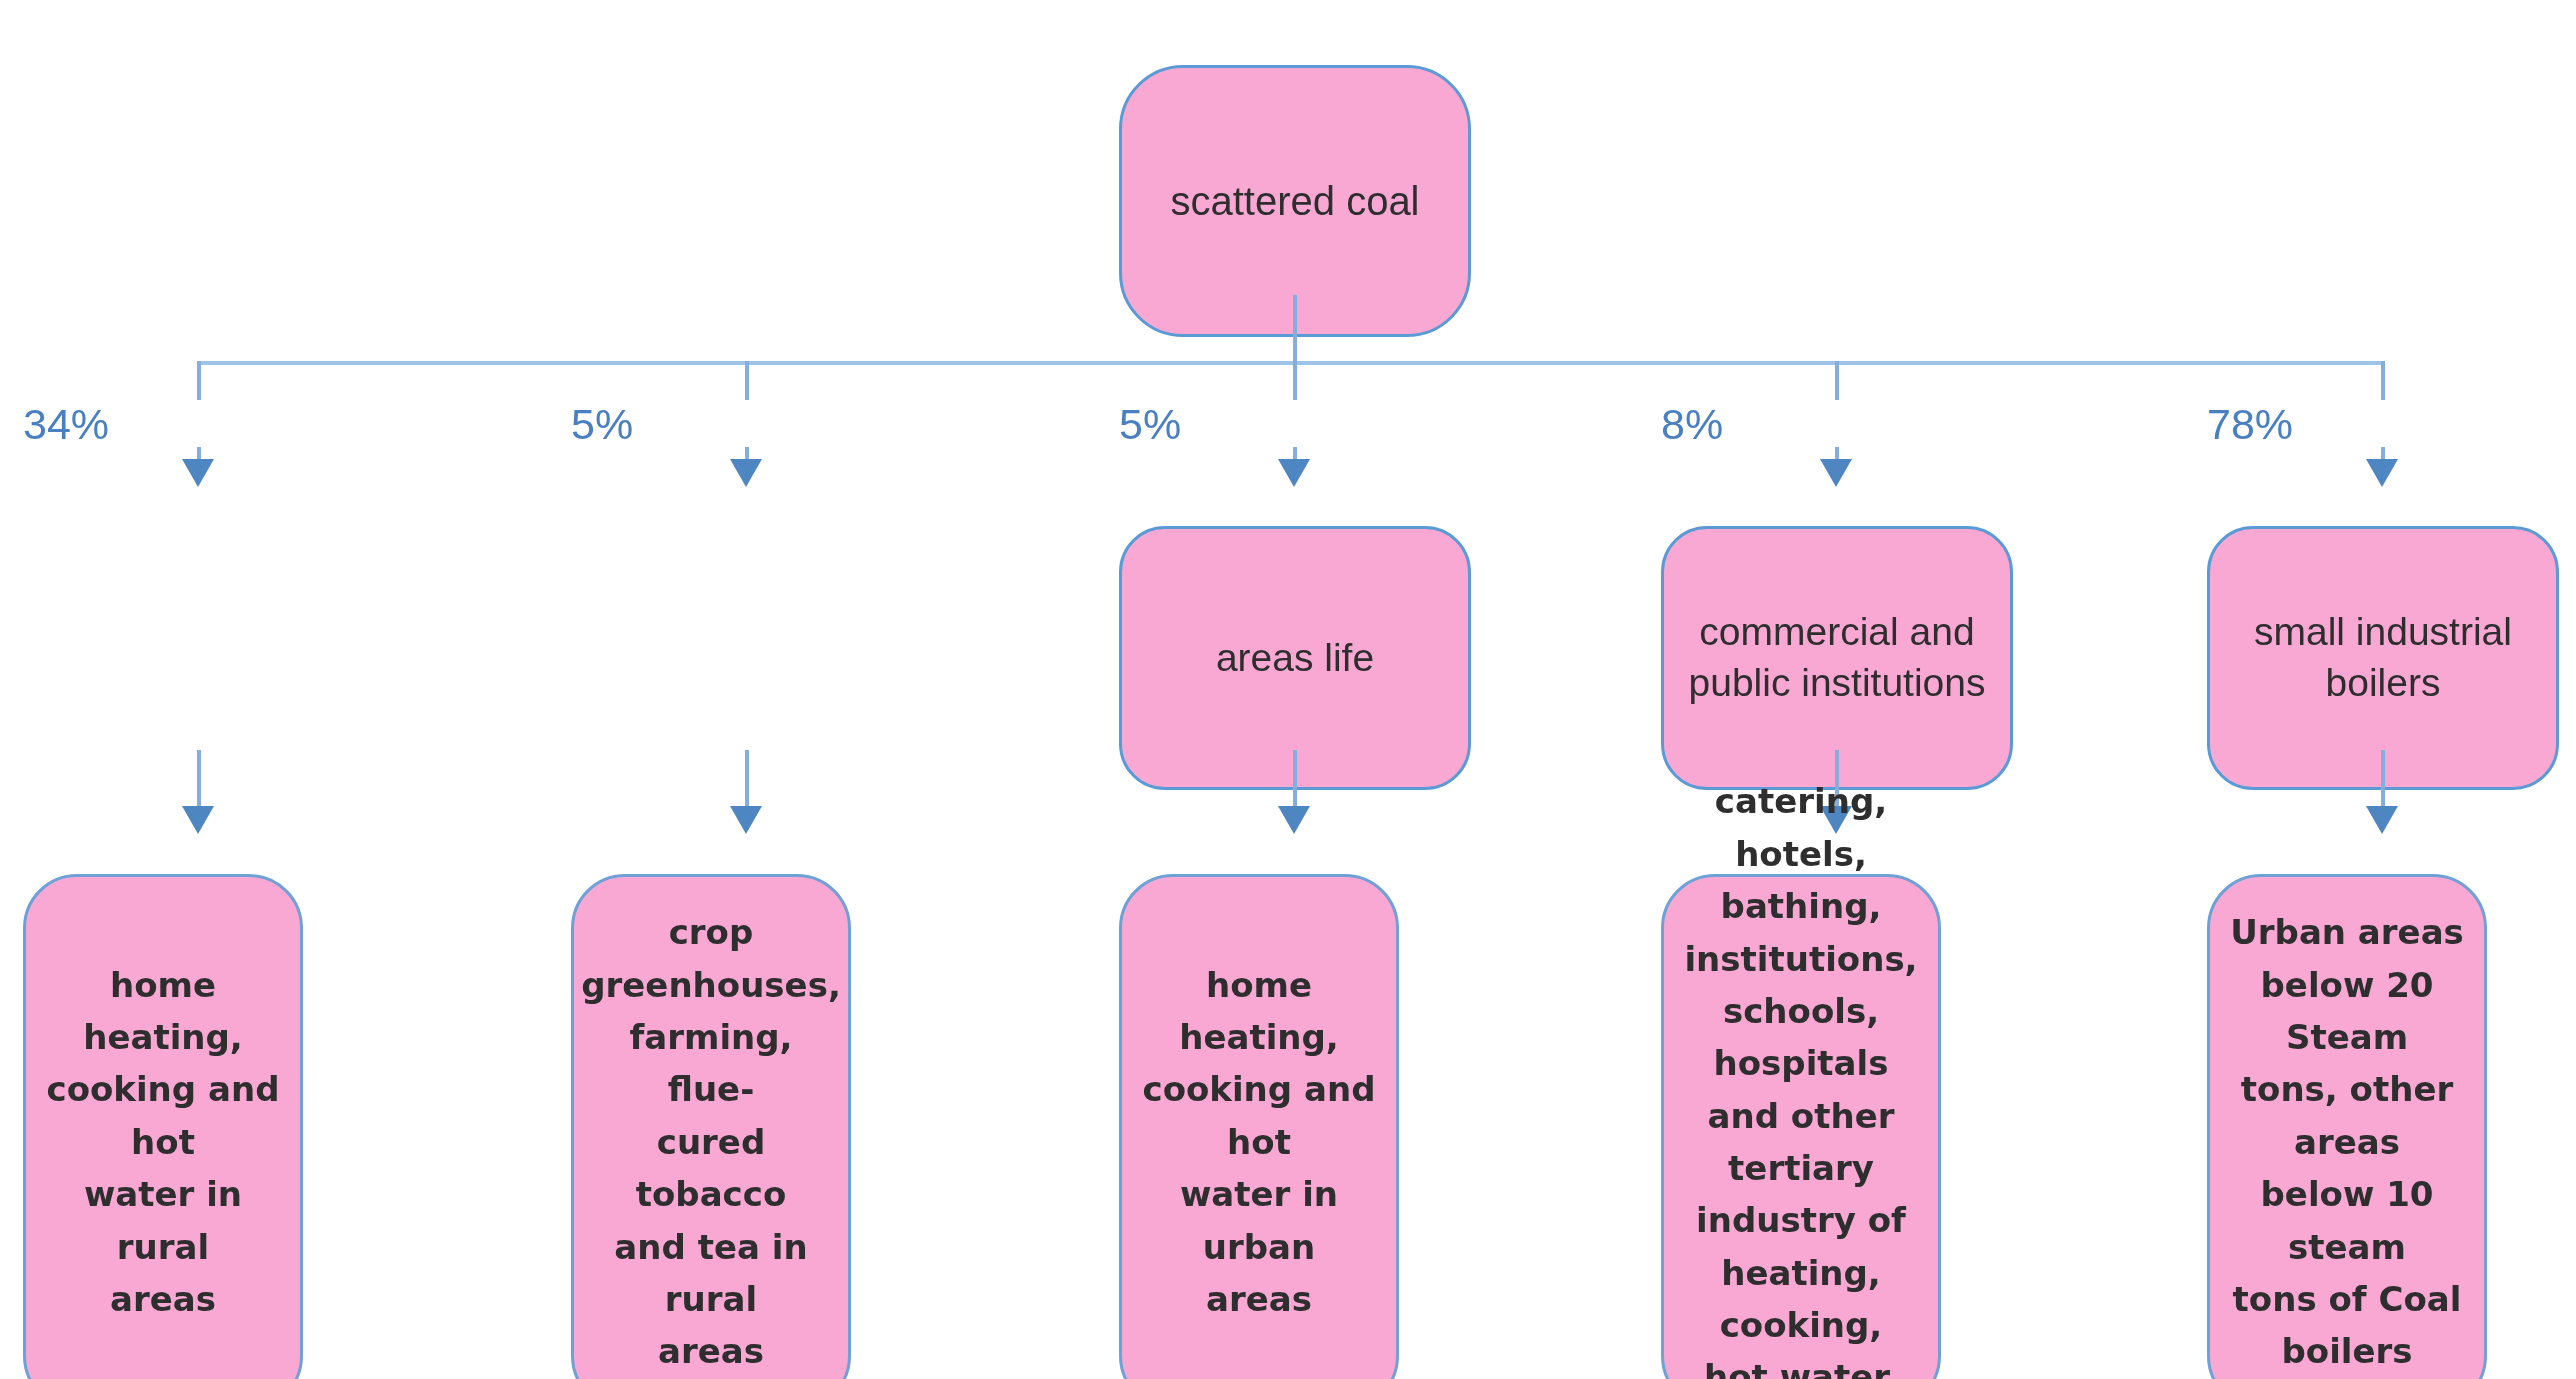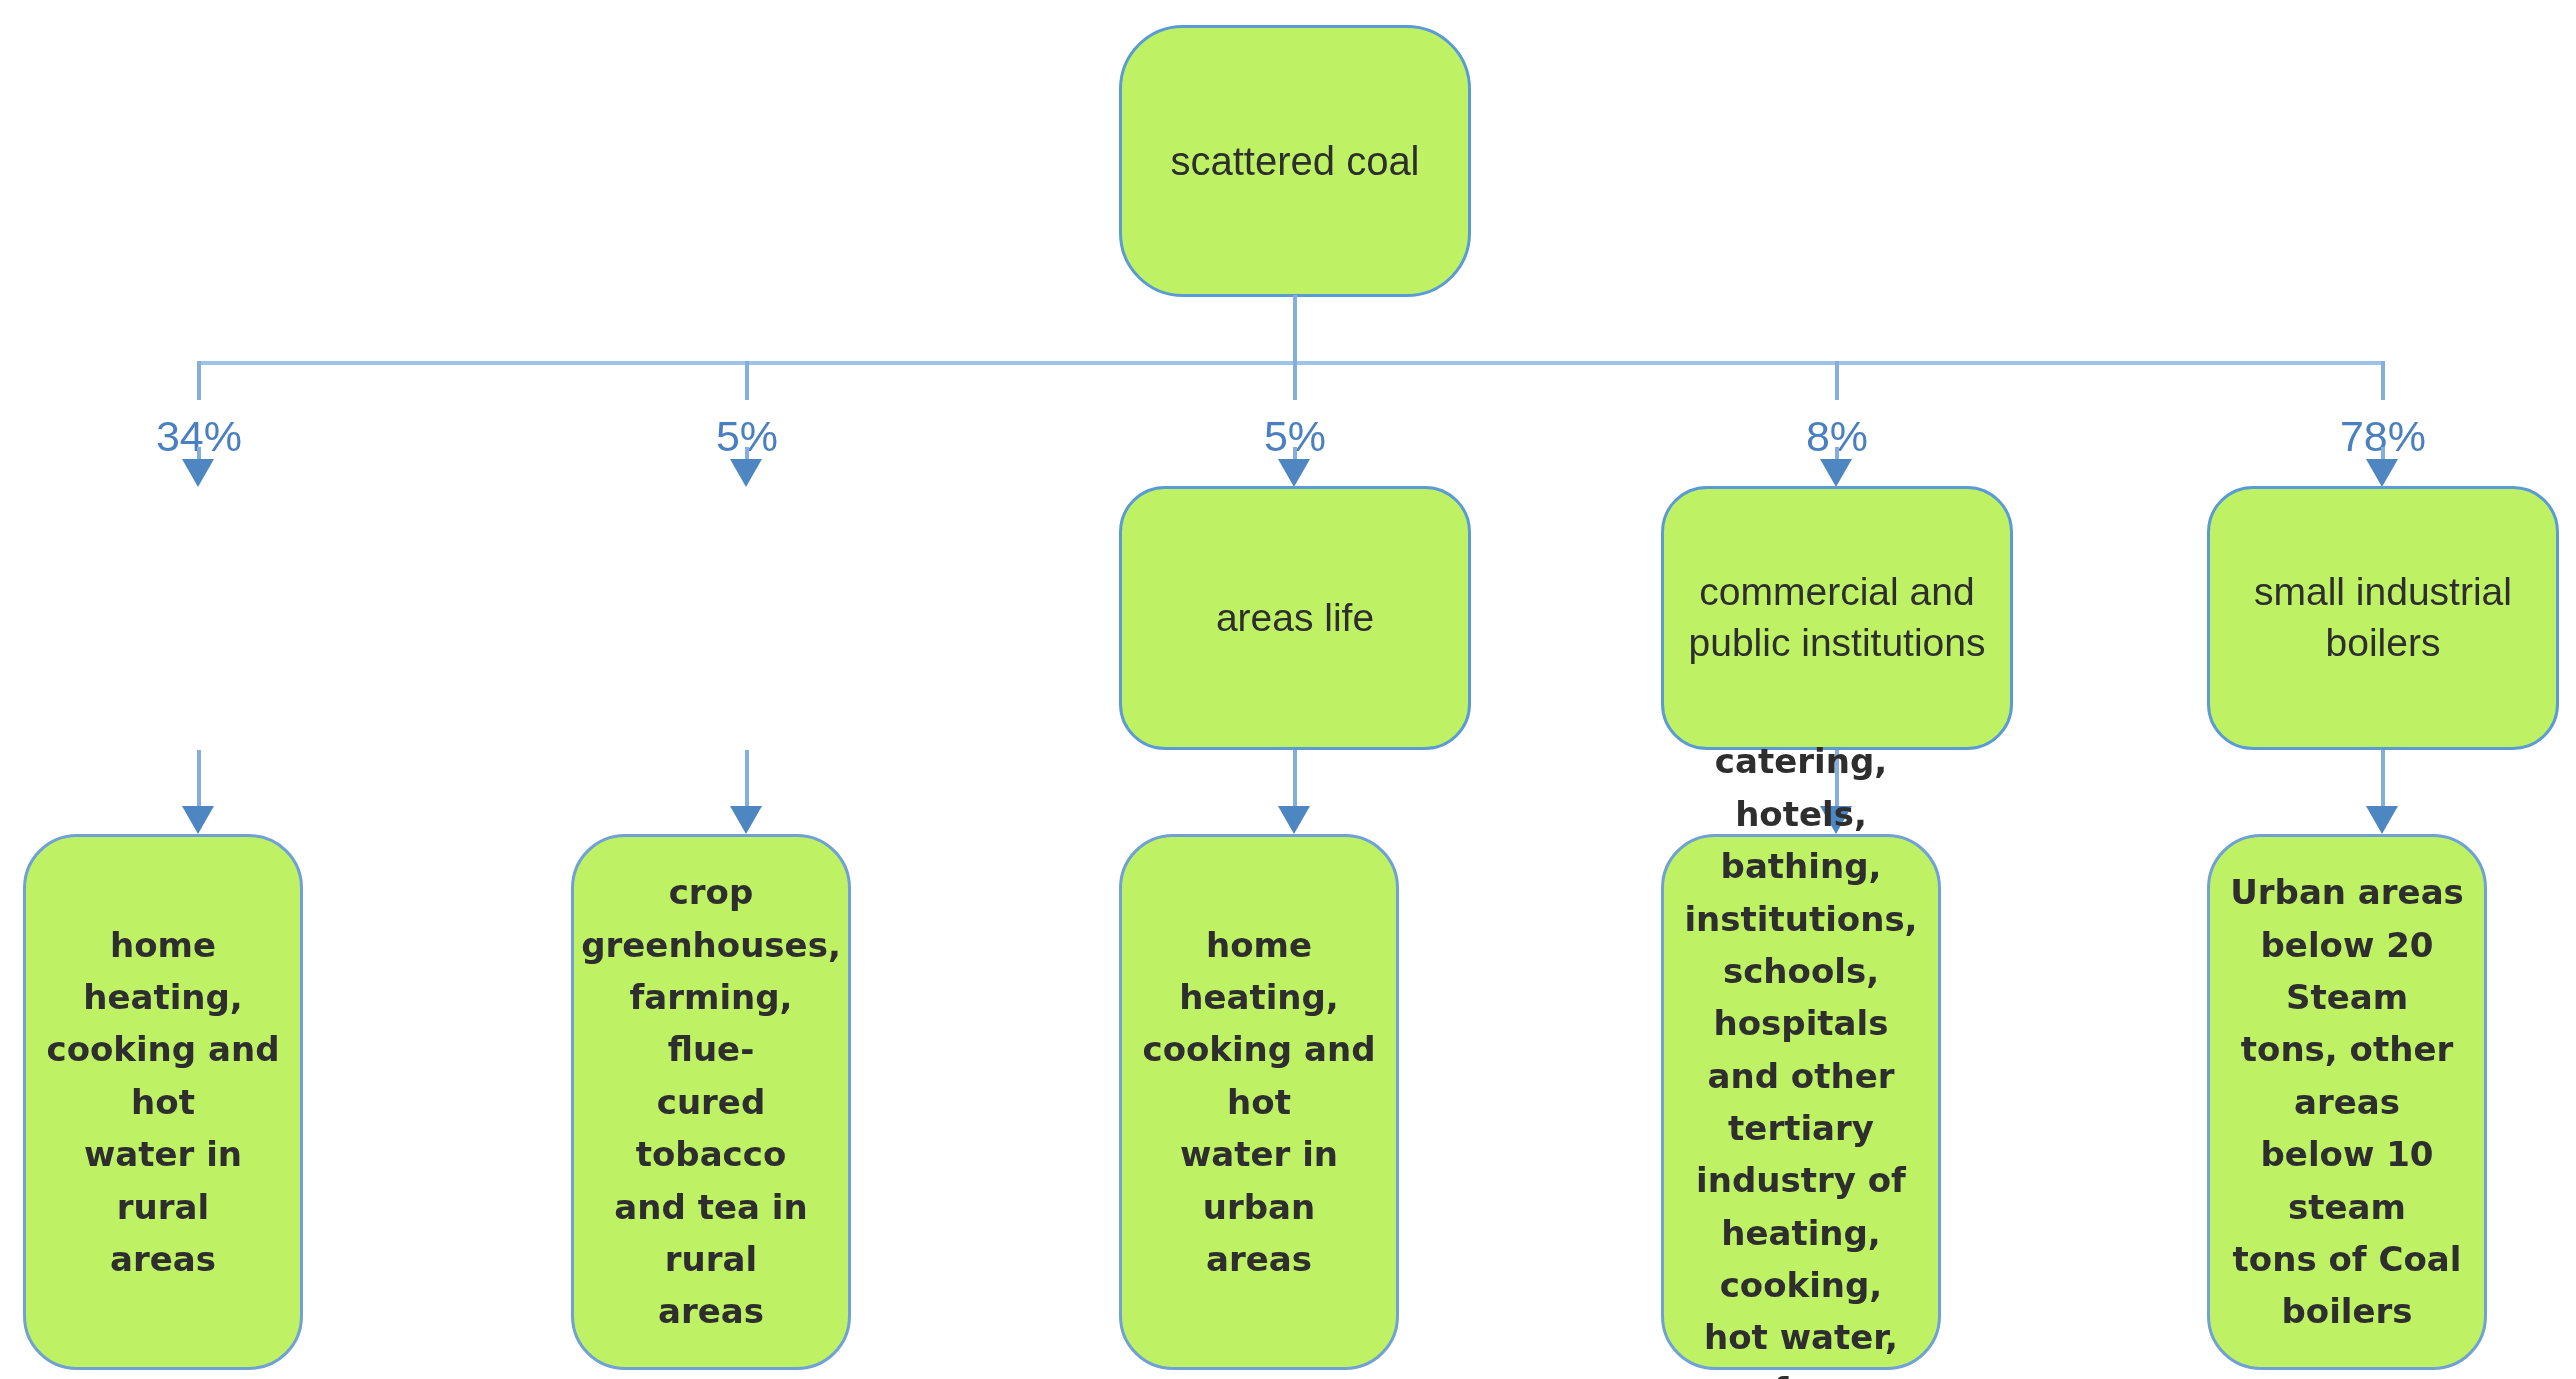--- a/index.html
+++ b/index.html
@@ -15,25 +15,26 @@
     width: 2576px;
     height: 1379px;
     background: var(--bg, #ffffff);
     font-family: "Liberation Sans", sans-serif;
   }
   
   .box {
     position: absolute;
     box-sizing: border-box;
     border: 3px solid var(--box-border, #5B9BD5);
-    background: #bef264;
+    background: #f9a8d4;
     display: flex;
     align-items: center;
     justify-content: center;
     text-align: center;
+    margin-top: 40px;
   }
   .rootbox {
     left: 1119px; top: 25px;
     width: 352px; height: 272px;
     border-radius: 64px;
   }
   .midbox {
     top: 486px; left: 0;
     width: 352px; height: 264px;
     border-radius: 46px;
@@ -80,23 +81,22 @@
   .b1 { left: 23px;   }
   .b2 { left: 571px;  }
   .b3 { left: 1119px; }
   .b4 { left: 1661px; }
   .b5 { left: 2207px; }
   .s1 { left: 174px; top: 361px; height: 39px; }
   .s2 { left: 174px; top: 447px; height: 15px; }
   .s3 { left: 174px; top: 750px; height: 60px; }
   .pct {
     position: absolute;
-    top: 412px; left: 0;
+    top: 400px; left: 0;
     width: 100%;
-    text-align: center;
     font-size: 43px;
     font-weight: normal;
     color: var(--pct-text, #4A80C0);
   }
   .arrowhead {
     position: absolute;
     left: 159px;
     width: 0; height: 0;
     border-left: 16.5px solid transparent;
     border-right: 16.5px solid transparent;

